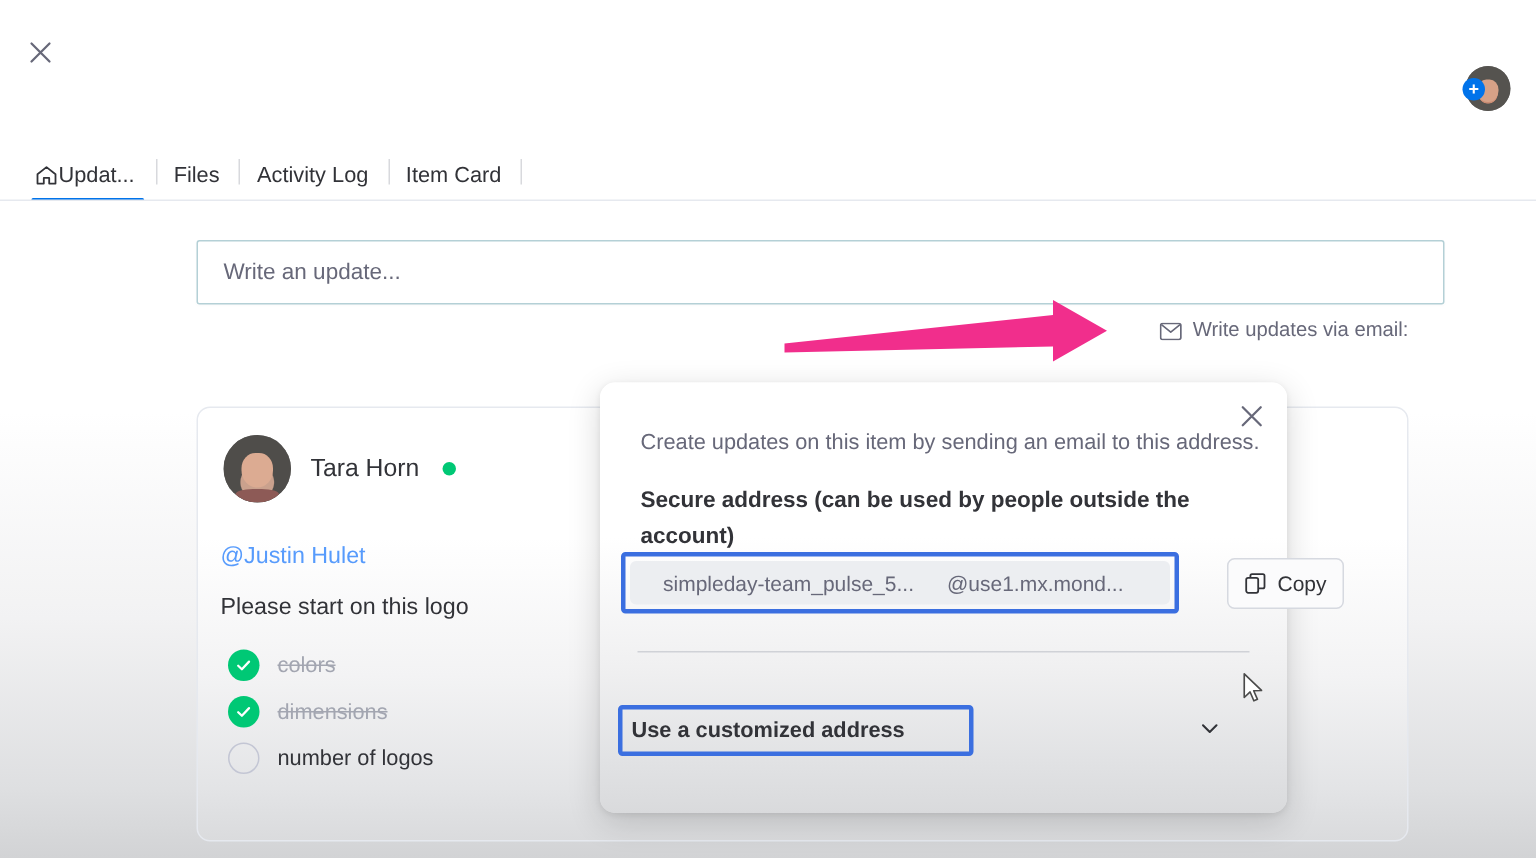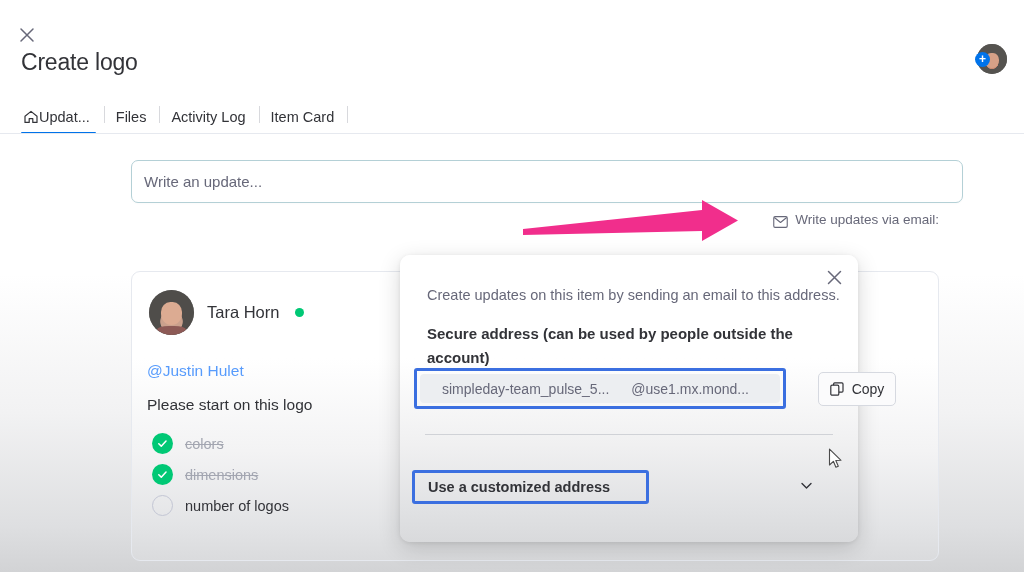--- a/index.html
+++ b/index.html
@@ -135,25 +135,25 @@
   }
 
   
   .composer {
     position: absolute;
     left: 131px;
     top: 160px;
     width: 832px;
     height: 43px;
     border: 1px solid #b4d0d6;
-    border-radius: 7px;
+    border-radius: 2px;
     background: #fff;
     display: flex;
     align-items: center;
-    padding-left: 12px;
+    padding-left: 17px;
     cursor: text;
     box-shadow: 0 1px 2px rgba(0,0,0,0.02);
   }
   .composer-placeholder {
     font-size: 15px;
     color: #676879;
   }
 
   .email-link-row {
     position: absolute;
@@ -384,21 +384,21 @@
   .custom-wrap {
     position: absolute;
     left: 12px;
     top: 215px;
     width: 237px;
     height: 34px;
     border: 3px solid #3b6fe0;
     border-radius: 3px;
     display: flex;
     align-items: center;
-    padding-left: 13px;
+    padding-left: 6px;
     cursor: pointer;
   }
   .custom-label {
     font-size: 14.5px;
     font-weight: bold;
     color: #323338;
   }
   .chevron {
     position: absolute;
     right: 44px;
@@ -422,21 +422,20 @@
 <body>
 
 <div id="app">
 
   <div class="close-top">
     <svg viewBox="0 0 20 20" width="20" height="20" aria-hidden="true">
       <path d="M4 4 L16 16 M16 4 L4 16" stroke="#676879" stroke-width="1.5" fill="none" stroke-linecap="round"></path>
     </svg>
   </div>
 
-  <div class="page-title">Create logo</div>
 
   <div class="avatar-top">
     <div class="avatar-img">
       <div class="hair"></div>
       <div class="face"></div>
     </div>
     <div class="plus-badge">+</div>
   </div>
 
   <div class="tabs">

